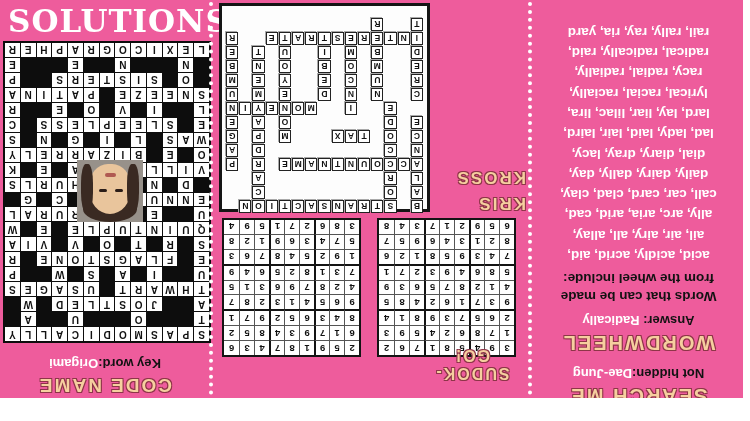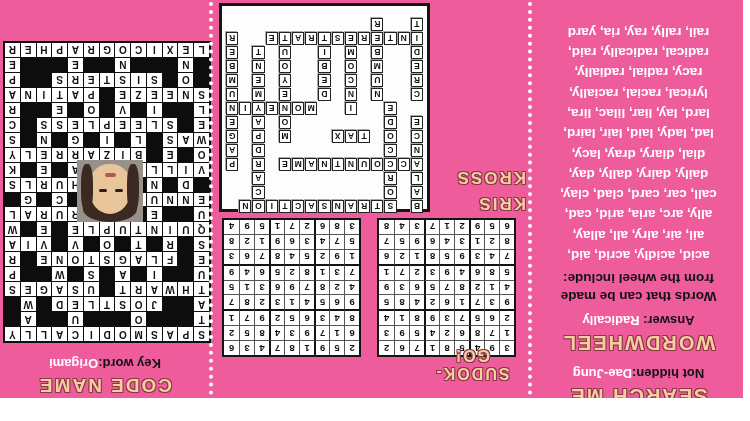--- a/index.html
+++ b/index.html
@@ -57,20 +57,21 @@
   .eyeL{left:20px}.eyeR{left:36px}
   .mouth{position:absolute;left:27px;top:45px;width:11px;height:4px;border-radius:2px;background:#b05a52;}
   .strip{position:absolute;background:#fff;}
 </style>
 </head>
 <body>
 
 <div id="canvas">
   <div id="pink"></div>
 
+  <div class="block banner" style="left:8px;top:2px;width:200px;height:38px;">SOLUTIONS</div>
 
   <div class="block xw-wrap" style="left:3px;top:41px;width:204px;height:298px;">
     <div class="flip">
       <div class="lgrid" id="xwGrid" style="grid-template-columns:repeat(13,1fr);">
           <div class="xw-cell">S</div>
           <div class="xw-cell">P</div>
           <div class="xw-cell">A</div>
           <div class="xw-cell">S</div>
           <div class="xw-cell">M</div>
           <div class="xw-cell">O</div>

